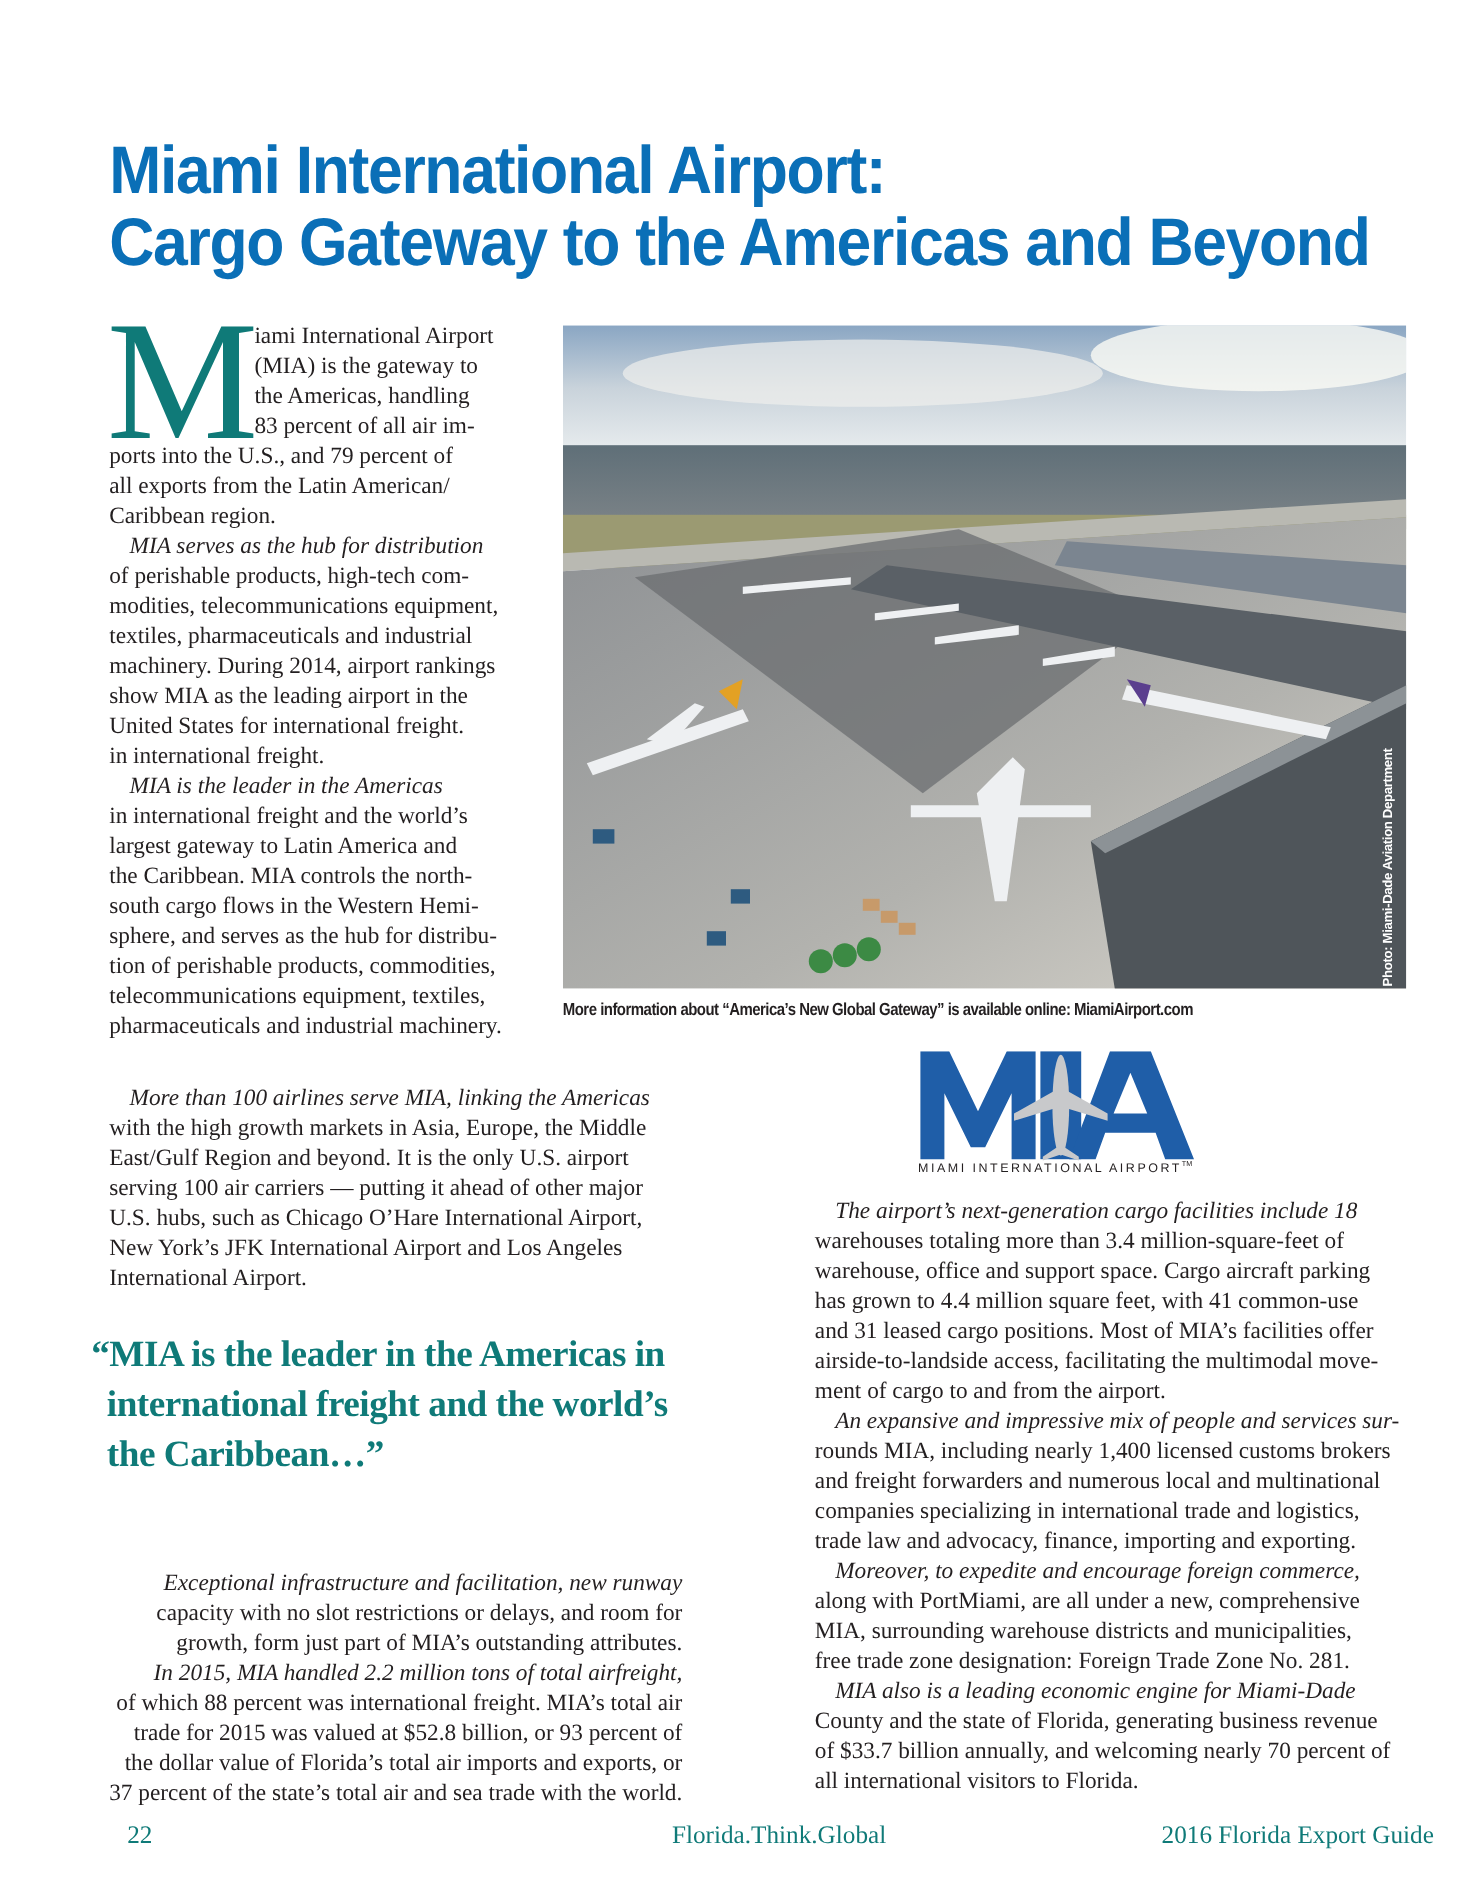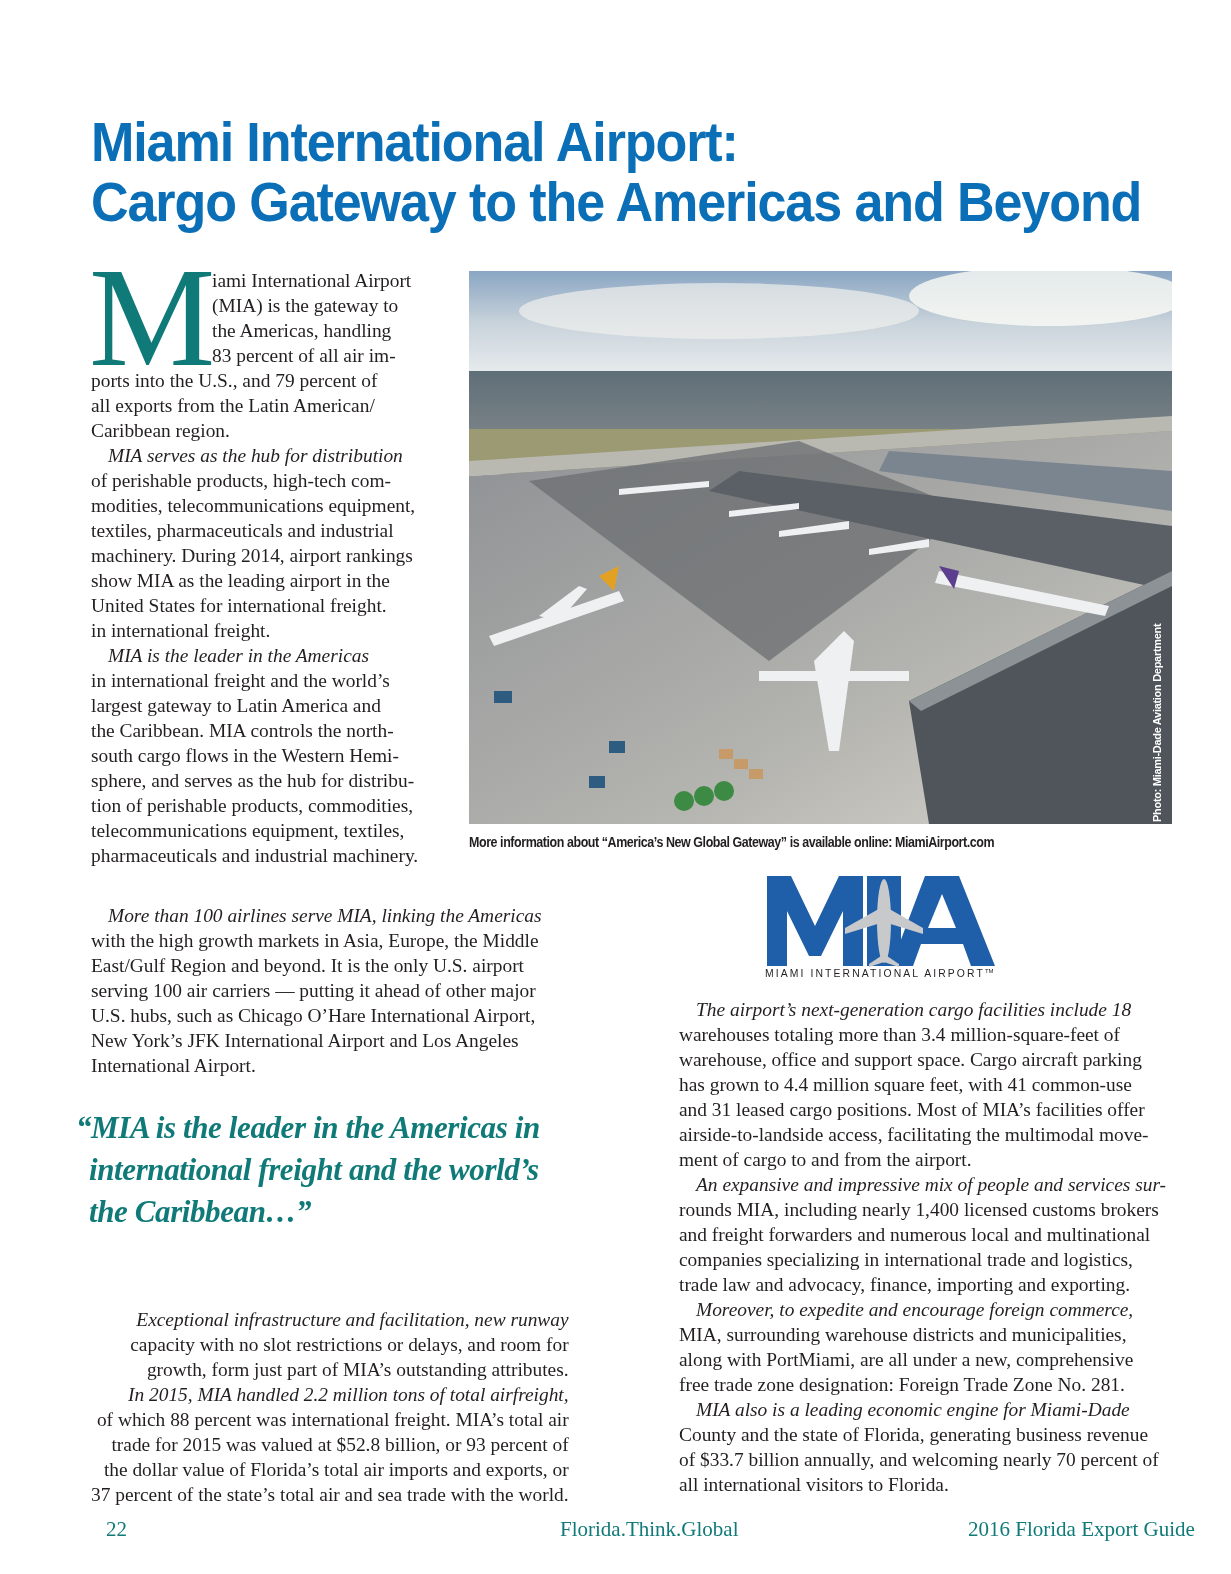--- a/index.html
+++ b/index.html
@@ -20,21 +20,21 @@
   .credit { position: absolute; left: 1151px; top: 822px; transform-origin: left top;
             transform: rotate(-90deg); font-family: "Liberation Sans", "DejaVu Sans", sans-serif;
             font-size: 11px; color: #ffffff; white-space: nowrap; font-weight: bold;
             letter-spacing: -0.3px; width: 175px; }
   .caption { position: absolute; left: 469px; top: 834px; font-family: "Liberation Sans", "DejaVu Sans", sans-serif;
              font-size: 14.5px; color: #231f20; white-space: nowrap; letter-spacing: -0.5px;
              transform: scaleX(0.86); transform-origin: left top; font-weight: bold; }
   .logo { position: absolute; left: 763px; top: 876px; width: 250px; height: 105px; }
   .logo-sub { position: absolute; left: 765px; top: 968px; font-family: "Liberation Sans", "DejaVu Sans", sans-serif;
               font-size: 10.4px; letter-spacing: 2.1px; color: #231f20; white-space: nowrap; }
-  .quote { position: absolute; left: 76px; top: 1107px; color: #0f7a78; font-style: italic; font-weight: bold;
+  .quote { position: absolute; left: 76px; top: 1107px; color: #0f7a78; font-weight: bold;
            font-size: 31px; line-height: 42px; font-family: "Liberation Serif", "DejaVu Serif", serif; letter-spacing: -0.4px; }
   .quote .ln { display: block; white-space: nowrap; }
   .quote .ind { padding-left: 13px; }
   .footer { position: absolute; top: 1517px; font-size: 21px; color: #0f7a78; white-space: nowrap; }
 </style>
 </head>
 <body>
 
 <h1 class="title" style="margin:0;">
   <span class="line">Miami International Airport:</span>
@@ -191,22 +191,22 @@
   <span class="ln">has grown to 4.4 million square feet, with 41 common-use</span>
   <span class="ln">and 31 leased cargo positions. Most of MIA’s facilities offer</span>
   <span class="ln">airside-to-landside access, facilitating the multimodal move-</span>
   <span class="ln">ment of cargo to and from the airport.</span>
   <span class="ln ind">An expansive and impressive mix of people and services sur-</span>
   <span class="ln">rounds MIA, including nearly 1,400 licensed customs brokers</span>
   <span class="ln">and freight forwarders and numerous local and multinational</span>
   <span class="ln">companies specializing in international trade and logistics,</span>
   <span class="ln">trade law and advocacy, finance, importing and exporting.</span>
   <span class="ln ind">Moreover, to expedite and encourage foreign commerce,</span>
+  <span class="ln">along with PortMiami, are all under a new, comprehensive</span>
   <span class="ln">MIA, surrounding warehouse districts and municipalities,</span>
-  <span class="ln">along with PortMiami, are all under a new, comprehensive</span>
   <span class="ln">free trade zone designation: Foreign Trade Zone No. 281.</span>
   <span class="ln ind">MIA also is a leading economic engine for Miami-Dade</span>
   <span class="ln">County and the state of Florida, generating business revenue</span>
   <span class="ln">of $33.7 billion annually, and welcoming nearly 70 percent of</span>
   <span class="ln">all international visitors to Florida.</span>
 </div>
 
 <div class="footer" style="left:106px;">22</div>
 <div class="footer" style="left:560px;">Florida.Think.Global</div>
 <div class="footer" style="left:968px;">2016 Florida Export Guide</div>

